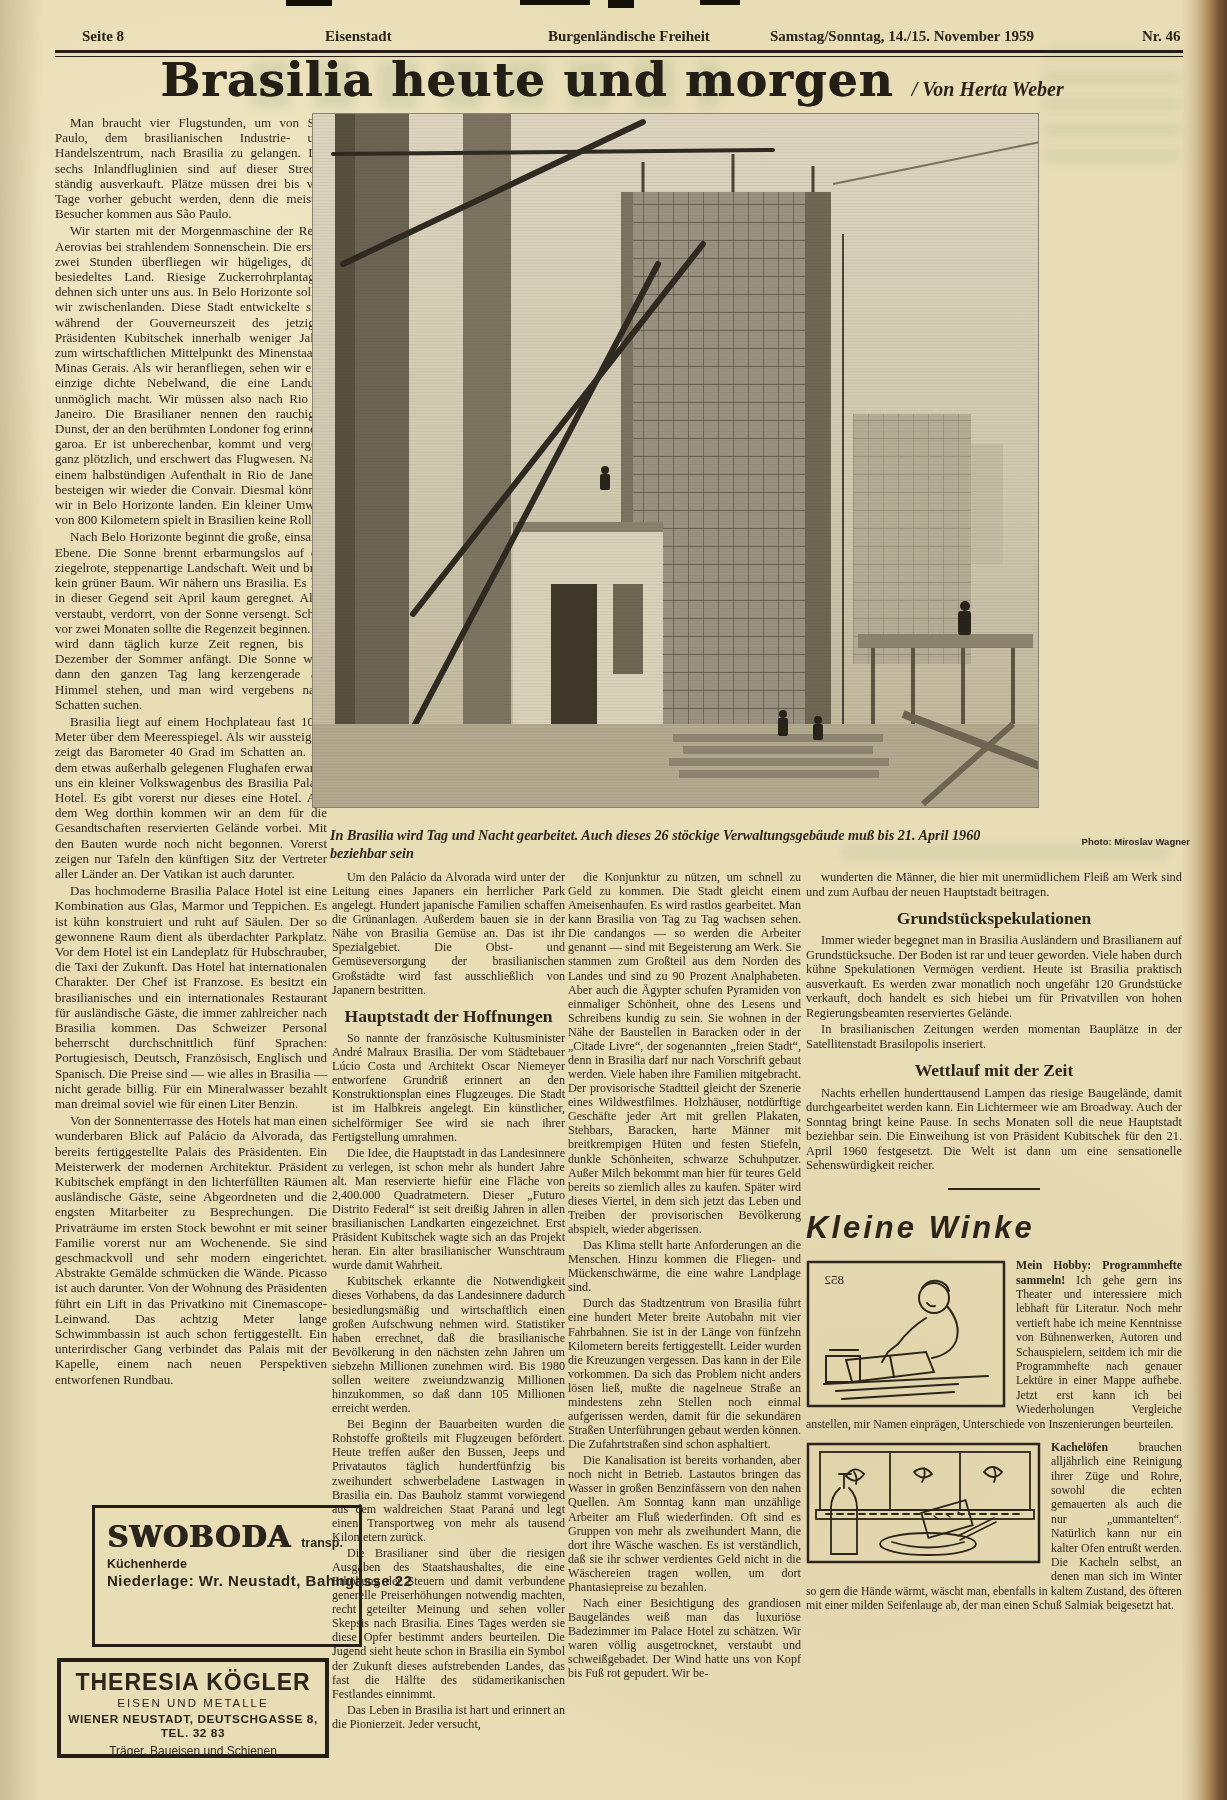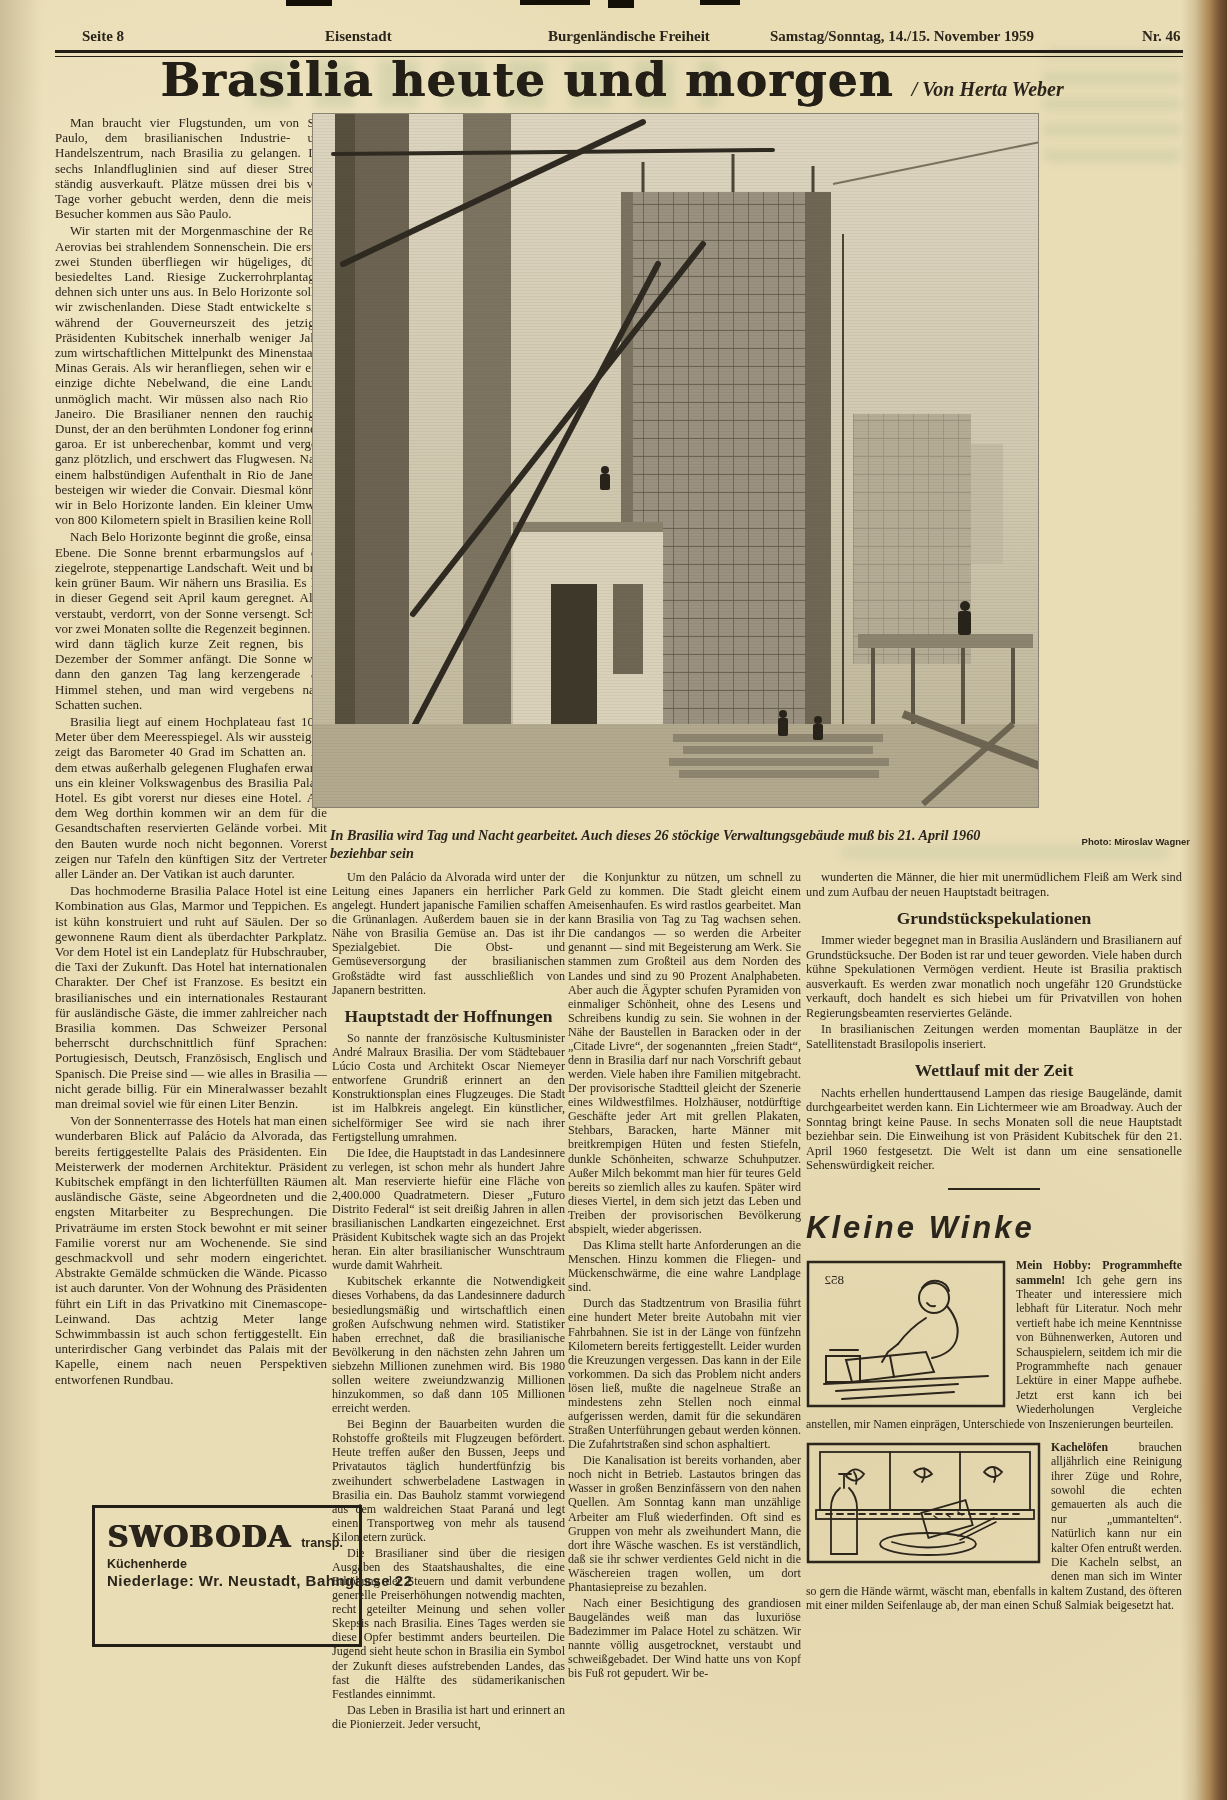--- a/index.html
+++ b/index.html
@@ -179,21 +179,21 @@
     <p>Bei Beginn der Bauarbeiten wurden die Rohstoffe großteils mit Flugzeugen befördert. Heute treffen außer den Bussen, Jeeps und Privatautos täglich hundertfünfzig bis zweihundert schwerbeladene Lastwagen in Brasilia ein. Das Bauholz stammt vorwiegend aus dem waldreichen Staat Paraná und legt einen Transportweg von mehr als tausend Kilometern zurück.</p>
     <p>Die Brasilianer sind über die riesigen Ausgaben des Staatshaushaltes, die eine Erhöhung der Steuern und damit verbundene generelle Preiserhöhungen notwendig machten, recht geteilter Meinung und sehen voller Skepsis nach Brasilia. Eines Tages werden sie diese Opfer bestimmt anders beurteilen. Die Jugend sieht heute schon in Brasilia ein Symbol der Zukunft dieses aufstrebenden Landes, das fast die Hälfte des südamerikanischen Festlandes einnimmt.</p>
     <p>Das Leben in Brasilia ist hart und erinnert an die Pionierzeit. Jeder versucht,</p>
   </div>
 
   <div class="col col3">
     <p>die Konjunktur zu nützen, um schnell zu Geld zu kommen. Die Stadt gleicht einem Ameisenhaufen. Es wird rastlos gearbeitet. Man kann Brasilia von Tag zu Tag wachsen sehen. Die candangos — so werden die Arbeiter genannt — sind mit Begeisterung am Werk. Sie stammen zum Großteil aus dem Norden des Landes und sind zu 90 Prozent Analphabeten. Aber auch die Ägypter schufen Pyramiden von einmaliger Schönheit, ohne des Lesens und Schreibens kundig zu sein. Sie wohnen in der Nähe der Baustellen in Baracken oder in der „Citade Livre“, der sogenannten „freien Stadt“, denn in Brasilia darf nur nach Vorschrift gebaut werden. Viele haben ihre Familien mitgebracht. Der provisorische Stadtteil gleicht der Szenerie eines Wildwestfilmes. Holzhäuser, notdürftige Geschäfte jeder Art mit grellen Plakaten, Stehbars, Baracken, harte Männer mit breitkrempigen Hüten und festen Stiefeln, dunkle Schönheiten, schwarze Schuhputzer. Außer Milch bekommt man hier für teures Geld bereits so ziemlich alles zu kaufen. Später wird dieses Viertel, in dem sich jetzt das Leben und Treiben der provisorischen Bevölkerung abspielt, wieder abgerissen.</p>
     <p>Das Klima stellt harte Anforderungen an die Menschen. Hinzu kommen die Fliegen- und Mückenschwärme, die eine wahre Landplage sind.</p>
     <p>Durch das Stadtzentrum von Brasilia führt eine hundert Meter breite Autobahn mit vier Fahrbahnen. Sie ist in der Länge von fünfzehn Kilometern bereits fertiggestellt. Leider wurden die Kreuzungen vergessen. Das kann in der Eile vorkommen. Da sich das Problem nicht anders lösen ließ, mußte die nagelneue Straße an mindestens zehn Stellen noch einmal aufgerissen werden, damit für die sekundären Straßen Unterführungen gebaut werden können. Die Zufahrtstraßen sind schon asphaltiert.</p>
     <p>Die Kanalisation ist bereits vorhanden, aber noch nicht in Betrieb. Lastautos bringen das Wasser in großen Benzinfässern von den nahen Quellen. Am Sonntag kann man unzählige Arbeiter am Fluß wiederfinden. Oft sind es Gruppen von mehr als zweihundert Mann, die dort ihre Wäsche waschen. Es ist verständlich, daß sie ihr schwer verdientes Geld nicht in die Wäschereien tragen wollen, um dort Phantasiepreise zu bezahlen.</p>
-    <p>Nach einer Besichtigung des grandiosen Baugeländes weiß man das luxuriöse Badezimmer im Palace Hotel zu schätzen. Wir nannte völlig ausgetrocknet, verstaubt und schweißgebadet. Der Wind hatte uns von Kopf bis Fuß rot gepudert. Wir be-</p>
+    <p>Nach einer Besichtigung des grandiosen Baugeländes weiß man das luxuriöse Badezimmer im Palace Hotel zu schätzen. Wir waren völlig ausgetrocknet, verstaubt und schweißgebadet. Der Wind hatte uns von Kopf bis Fuß rot gepudert. Wir be-</p>
   </div>
 
   <div class="col col4">
     <p>wunderten die Männer, die hier mit unermüdlichem Fleiß am Werk sind und zum Aufbau der neuen Hauptstadt beitragen.</p>
     <h3 class="sec-heading">Grundstückspekulationen</h3>
     <p>Immer wieder begegnet man in Brasilia Ausländern und Brasilianern auf Grundstücksuche. Der Boden ist rar und teuer geworden. Viele haben durch kühne Spekulationen Vermögen verdient. Heute ist Brasilia praktisch ausverkauft. Es werden zwar monatlich noch ungefähr 120 Grundstücke verkauft, doch handelt es sich hiebei um für Privatvillen von hohen Regierungsbeamten reserviertes Gelände.</p>
     <p>In brasilianischen Zeitungen werden momentan Bauplätze in der Satellitenstadt Brasilopolis inseriert.</p>
     <h3 class="sec-heading">Wettlauf mit der Zeit</h3>
     <p>Nachts erhellen hunderttausend Lampen das riesige Baugelände, damit durchgearbeitet werden kann. Ein Lichtermeer wie am Broadway. Auch der Sonntag bringt keine Pause. In sechs Monaten soll die neue Hauptstadt beziehbar sein. Die Einweihung ist von Präsident Kubitschek für den 21. April 1960 festgesetzt. Die Welt ist dann um eine sensationelle Sehenswürdigkeit reicher.</p>
 
@@ -250,15 +250,21 @@
   </div>
 
   <div class="ad swoboda">
     <div>
       <span class="brand">SWOBODA</span>
       <span class="tag">transp. Küchenherde</span>
     </div>
     <div class="foot">Niederlage: Wr. Neustadt, Bahngasse 22</div>
   </div>
 
+  <div class="ad koegler">
+    <div class="brand">THERESIA KÖGLER</div>
+    <div class="l1">EISEN UND METALLE</div>
+    <div class="l2">WIENER NEUSTADT, DEUTSCHGASSE 8, TEL. 32 83</div>
+    <div class="l3">Träger, Baueisen und Schienen</div>
+  </div>
 
   <div class="page-edge"></div>
 </div>
 
 </body></html>

